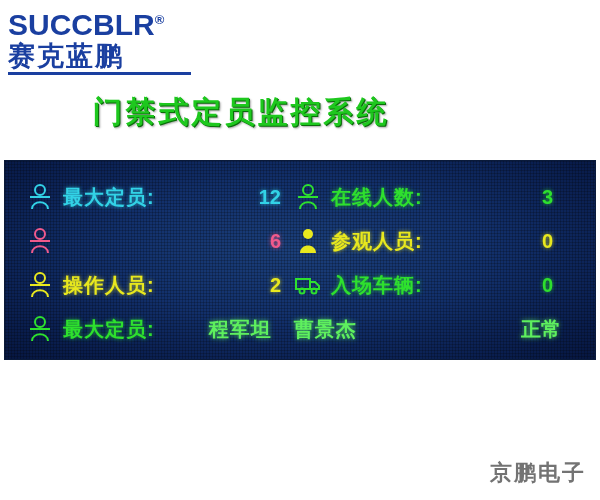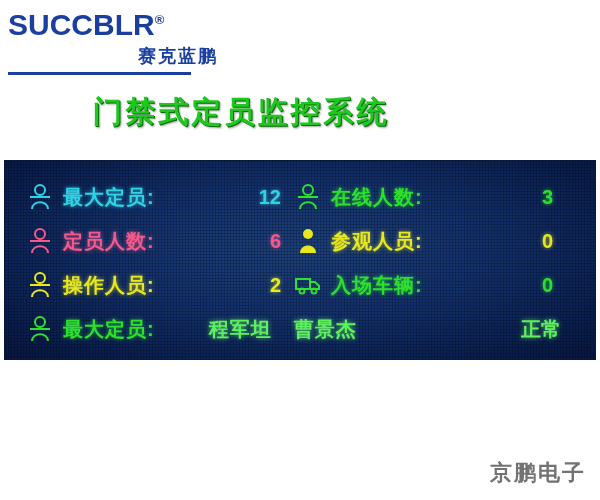--- a/index.html
+++ b/index.html
@@ -34,26 +34,25 @@
   }
   #logo-reg {
     font-size: 13px;
     vertical-align: super;
     font-weight: bold;
     color: #1a3fa0;
   }
   #logo-cn {
     font-family: "Liberation Sans", sans-serif;
     font-weight: bold;
-    font-size: 18px;
+    font-size: 27px;
     color: #1a3fa0;
     letter-spacing: 2px;
     line-height: 30px;
     white-space: nowrap;
-    text-align: right;
   }
   #logo-underline {
     width: 183px;
     height: 3px;
     background: #1a3fa0;
     margin-top: 1px;
   }
 
   
   #page-title {
@@ -217,21 +216,20 @@
 
     <div class="led-row">
       <div class="led-cell cell-left">
         <span class="icon-box">
           <svg width="22" height="26" viewBox="0 0 22 26" aria-hidden="true">
             <circle cx="11" cy="6" r="5" fill="none" stroke="#f05a8c" stroke-width="2"></circle>
             <path d="M3 25 C3 16 19 16 19 25" fill="none" stroke="#f05a8c" stroke-width="2"></path>
             <path d="M1 13 L21 13" stroke="#f05a8c" stroke-width="2"></path>
           </svg>
         </span>
-        <span class="led-label c-pink">定员人数:</span>
         <span class="led-value c-pink">6</span>
       </div>
       <div class="led-cell cell-right">
         <span class="icon-box">
           <svg width="22" height="26" viewBox="0 0 22 26" aria-hidden="true">
             <circle cx="11" cy="6" r="5" fill="#e8e81e"></circle>
             <path d="M3 25 C3 15 19 15 19 25 Z" fill="#e8e81e"></path>
           </svg>
         </span>
         <span class="led-label c-yellow">参观人员:</span>

